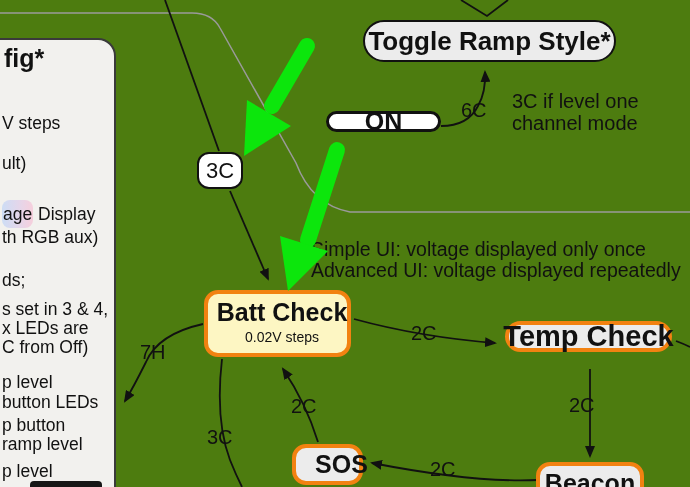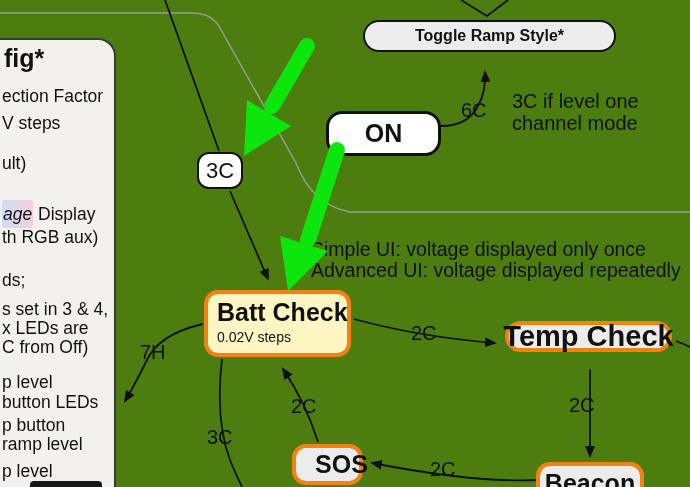--- a/index.html
+++ b/index.html
@@ -11,34 +11,34 @@
   svg.green-layer{z-index:5;}
 
   
   .panel{
     position:absolute;left:-212px;top:38px;width:328px;height:470px;
     background:#f2f1ee;border:2.5px solid #3a3a3a;border-radius:18px;z-index:2;
     box-sizing:border-box;
   }
   .panel-title{position:absolute;left:4px;top:44px;font-size:25px;font-weight:bold;z-index:3;}
   .pline{position:absolute;left:2px;font-size:17.5px;line-height:20px;z-index:3;white-space:nowrap;}
-  .hl{background:linear-gradient(90deg,#cdddf5 0%,#e4d6ea 55%,#f6cfdc 100%);border-radius:3px;padding:4px 1px;font-style:italic;}
+  .hl{background:linear-gradient(90deg,#cdddf5 0%,#e4d6ea 55%,#f6cfdc 100%);border-radius:8px;padding:4px 1px;}
 
   
   .node{
     position:absolute;box-sizing:border-box;z-index:2;
     display:flex;align-items:center;justify-content:center;
     background:#ececec;border:2.5px solid #111;border-radius:20px;
     font-weight:bold;white-space:nowrap;
   }
-  .n-toggle{left:363px;top:20px;width:253px;height:32px;font-size:16px;border-radius:21px;}
-  .n-on{left:326px;top:111px;width:115px;height:45px;font-size:25px;background:#fff;border-width:3px;border-radius:16px;}
+  .n-toggle{left:363px;top:20px;width:253px;height:42px;font-size:26px;border-radius:21px;}
+  .n-on{left:326px;top:111px;width:115px;height:21px;font-size:25px;background:#fff;border-width:3px;border-radius:16px;}
   .n-3c{left:197px;top:152px;width:46px;height:37px;font-size:22px;font-weight:400;background:#fff;border-width:2px;border-radius:12px;}
   .n-batt{left:204px;top:290px;width:147px;height:67px;background:#fdf6c3;border:4px solid #f28211;border-radius:14px;
-          flex-direction:column;align-items:flex-start;justify-content:center;padding-left:9px;}
+          flex-direction:column;align-items:center;justify-content:center;padding-left:9px;}
   .n-batt .t1{font-size:25px;font-weight:bold;line-height:27px;}
   .n-batt .t2{font-size:14px;font-weight:400;line-height:22px;}
   .n-temp{left:505px;top:321px;width:167px;height:31px;font-size:29px;border:4px solid #f28211;border-radius:18px;}
   .n-sos{left:292px;top:444px;width:71px;height:41px;font-size:25px;border:4px solid #f28211;border-radius:14px;padding-left:28px;}
   .n-beacon{left:536px;top:462px;width:108px;height:50px;font-size:25px;border:4px solid #f28211;border-radius:14px;
             align-items:flex-start;padding-top:3px;}
 
   
   .elabel{position:absolute;font-size:20px;z-index:2;white-space:nowrap;}
   .note{position:absolute;z-index:2;white-space:nowrap;}
@@ -79,21 +79,20 @@
 
     <path d="M318,442 Q306,403 283,369" fill="none" stroke="#111" stroke-width="1.8" marker-end="url(#arrow)"></path>
 
     <path d="M222,359 Q215,420 230,460 Q236,475 242,487" fill="none" stroke="#111" stroke-width="1.8"></path>
 
     <path d="M203,324 Q158,334 146,362 Q133,388 125,401" fill="none" stroke="#111" stroke-width="1.8" marker-end="url(#arrow)"></path>
   </svg>
 
   <div class="panel"></div>
   <div class="panel-title">fig*</div>
-  <div class="pline" style="top:86px">ection Factor</div>
   <div class="pline" style="top:113px">V steps</div>
   <div class="pline" style="top:153px">ult)</div>
   <div class="pline" style="top:204px"><span class="hl">age</span><span> Display</span></div>
   <div class="pline" style="top:227px">th RGB aux)</div>
   <div class="pline" style="top:270px">ds;</div>
   <div class="pline" style="top:299px">s set in 3 &amp; 4,</div>
   <div class="pline" style="top:318px">x LEDs are</div>
   <div class="pline" style="top:337px">C from Off)</div>
   <div class="pline" style="top:372px">p level</div>
   <div class="pline" style="top:392px">button LEDs</div>

